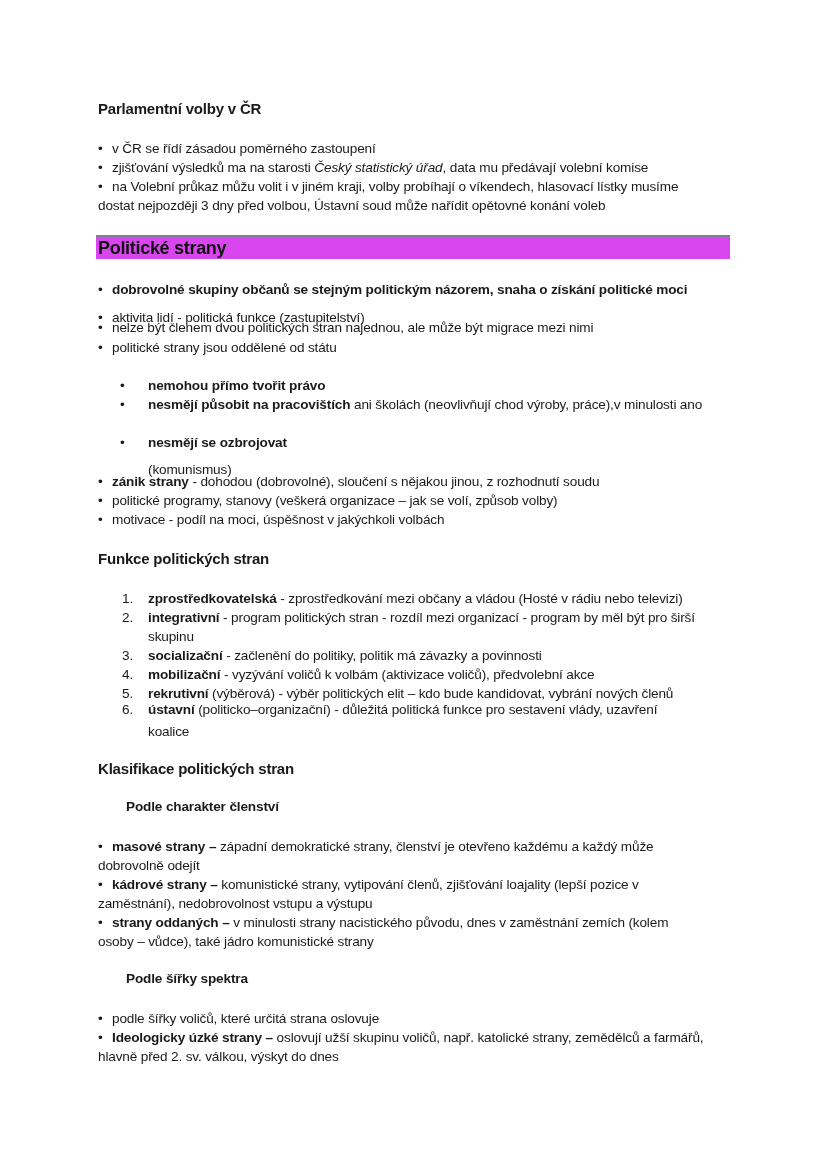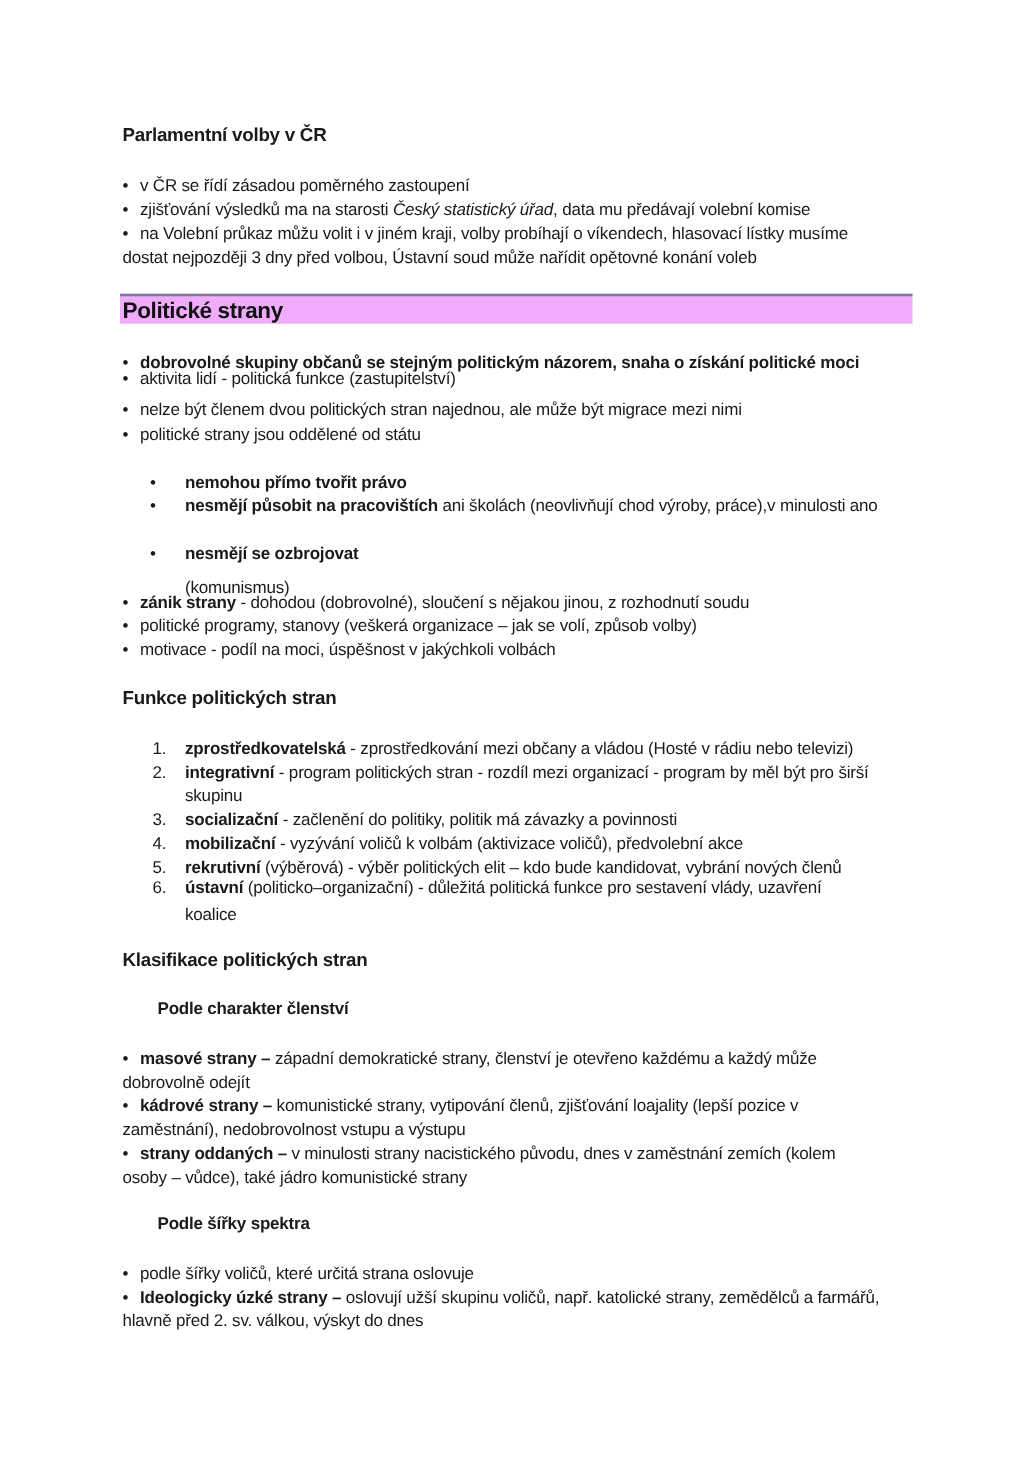--- a/index.html
+++ b/index.html
@@ -42,21 +42,21 @@
       display: inline-block;
       width: 14px;
       font-weight: normal;
     }
     .band {
       position: absolute;
       left: -2px;
       top: 235px;
       width: 634px;
       height: 24px;
-      background: #f0abfc;
+      background: #d946ef;
       border-top: 2px solid #7d7f95;
       box-sizing: border-box;
     }
     .band-title {
       position: absolute;
       left: 2px;
       top: 0px;
       font-size: 18px;
       font-weight: bold;
       line-height: 22px;
@@ -94,21 +94,21 @@
   <div class="abs line bullet" style="top:139px;"><span>v ČR se řídí zásadou poměrného zastoupení</span></div>
   <div class="abs line bullet" style="top:158px;"><span>zjišťování výsledků ma na starosti </span><span class="i">Český statistický úřad</span><span>, data mu předávají volební komise</span></div>
   <div class="abs line bullet" style="top:177px;"><span>na Volební průkaz můžu volit i v jiném kraji, volby probíhají o víkendech, hlasovací lístky musíme</span></div>
   <div class="abs line" style="top:196px;">dostat nejpozději 3 dny před volbou, Ústavní soud může nařídit opětovné konání voleb</div>
 
   <div class="band">
     <div class="band-title">Politické strany</div>
   </div>
 
   <div class="abs line bullet b" style="top:280px;"><span>dobrovolné skupiny občanů se stejným politickým názorem, snaha o získání politické moci</span></div>
-  <div class="abs line bullet" style="top:293px;">aktivita lidí - politická funkce (zastupitelství)</div>
+  <div class="abs line bullet" style="top:308px;">aktivita lidí - politická funkce (zastupitelství)</div>
   <div class="abs line bullet" style="top:318px;">nelze být členem dvou politických stran najednou, ale může být migrace mezi nimi</div>
   <div class="abs line bullet" style="top:338px;">politické strany jsou oddělené od státu</div>
 
   <div class="sub-bullet line" style="top:376px;"><span class="dot">•</span><span class="b">nemohou přímo tvořit právo</span></div>
   <div class="sub-bullet line" style="top:395px;"><span class="dot">•</span><span class="b">nesmějí působit na pracovištích</span><span> ani školách (neovlivňují chod výroby, práce),v minulosti ano</span></div>
   <div class="sub-cont line" style="top:414px;margin-top:46px;">(komunismus)</div>
   <div class="sub-bullet line" style="top:433px;"><span class="dot">•</span><span class="b">nesmějí se ozbrojovat</span></div>
 
   <div class="abs line bullet" style="top:472px;"><span class="b">zánik strany</span><span> - dohodou (dobrovolné), sloučení s nějakou jinou, z rozhodnutí soudu</span></div>
   <div class="abs line bullet" style="top:491px;">politické programy, stanovy (veškerá organizace – jak se volí, způsob volby)</div>

